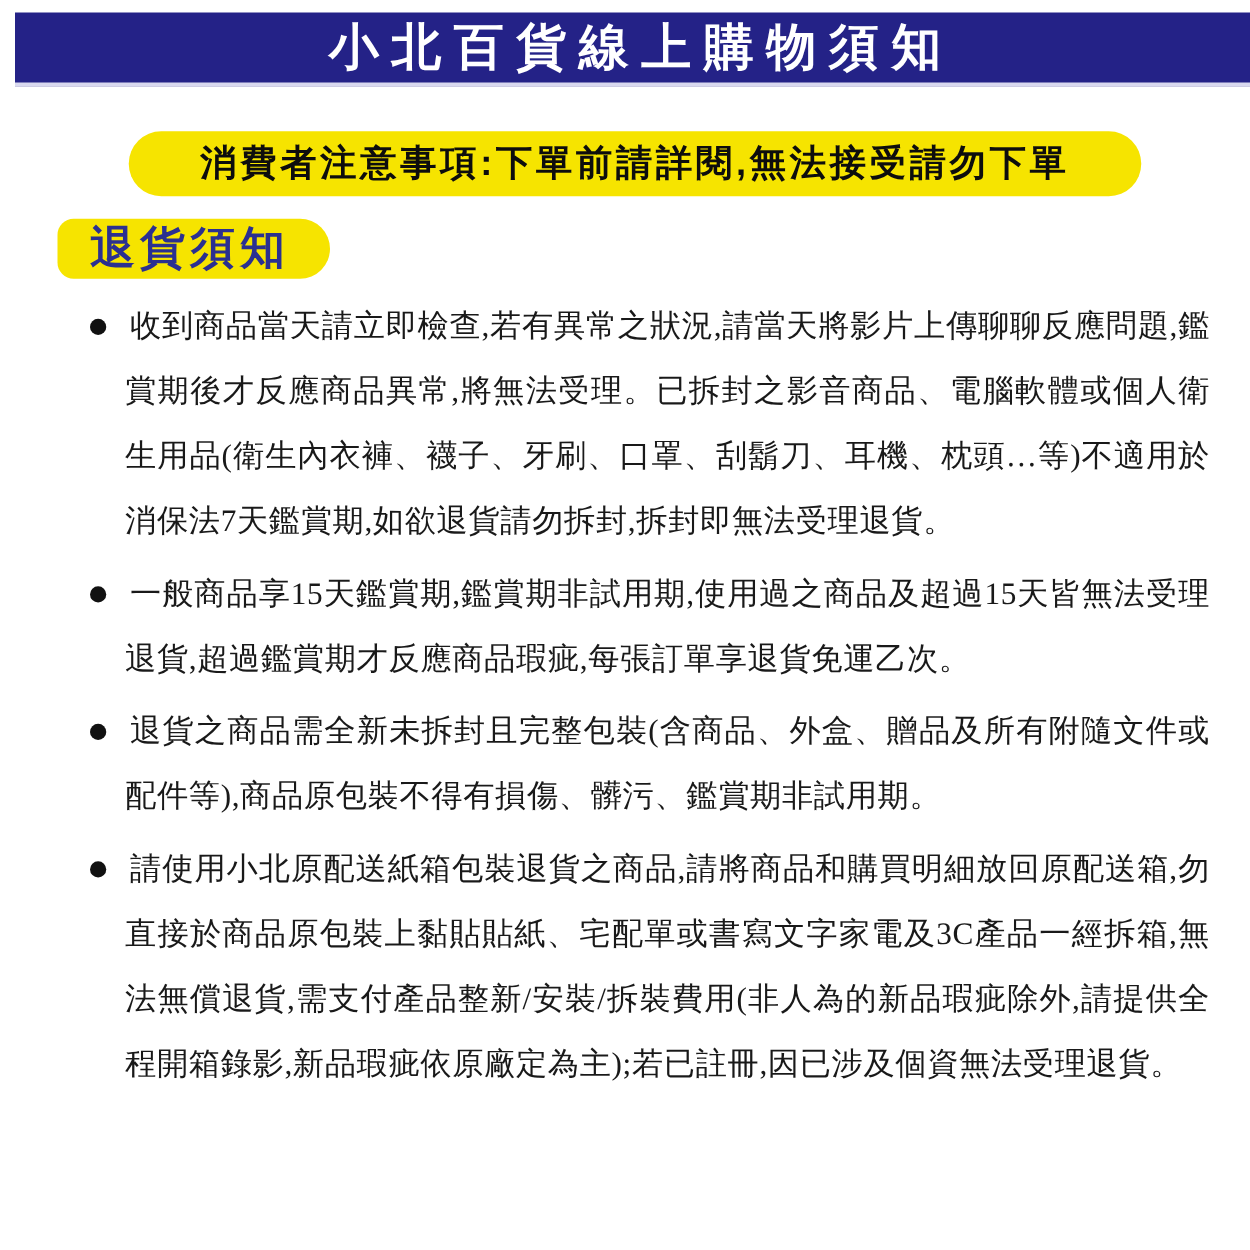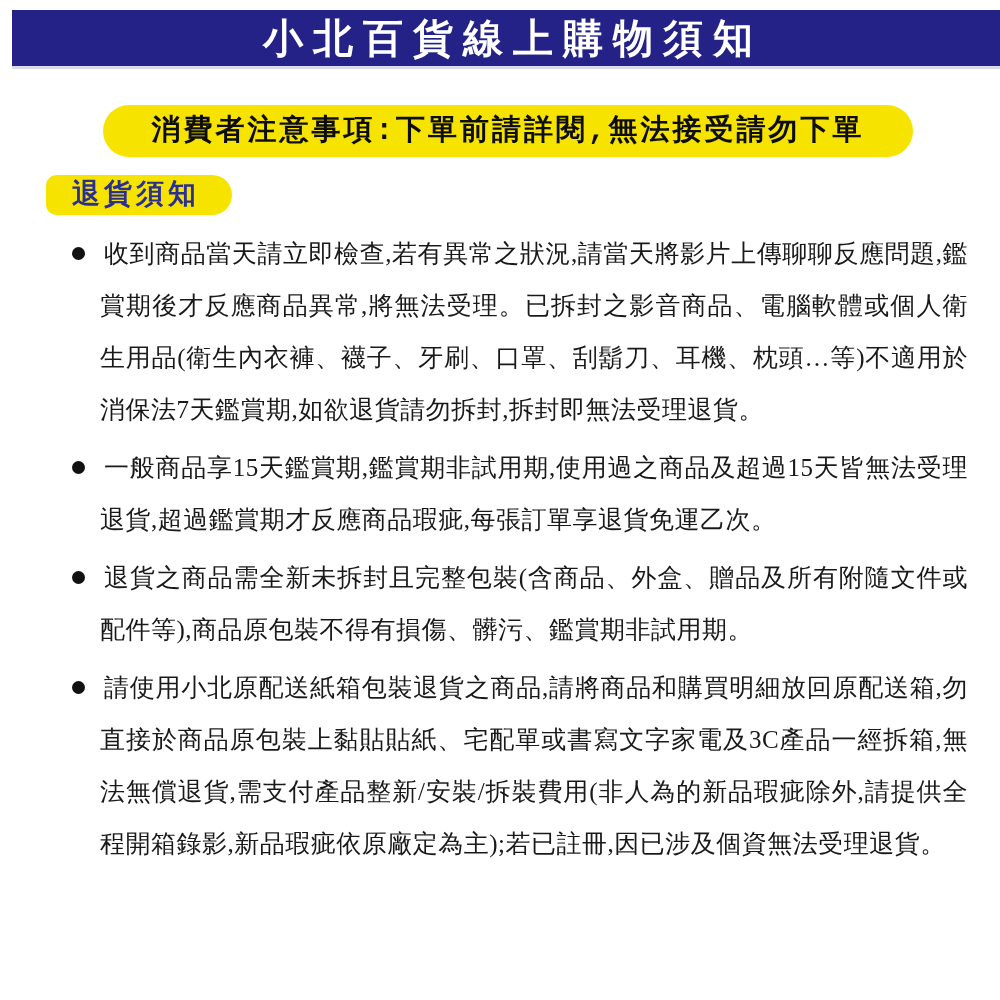--- a/index.html
+++ b/index.html
@@ -39,40 +39,39 @@
   
   .notice-pill {
     margin: 36px auto 0;
     width: 810px;
     height: 52px;
     background: var(--accent-yellow);
     border-radius: 26px;
     display: flex;
     align-items: center;
     justify-content: center;
-    font-family: Liberation Mono, monospace;
   }
   .notice-pill .notice-text {
     color: #0d0d0d;
     font-size: 29px;
     font-weight: 900;
     letter-spacing: 3px;
     line-height: 1;
   }
   
   .section-label {
     display: inline-block;
     margin: 18px 0 0 38px;
     background: var(--accent-yellow);
     border-radius: 14px 26px 26px 14px;
     padding: 5px 28px 7px 22px;
   }
   .section-label .section-title {
     color: var(--label-blue);
-    font-size: 28px;
+    font-size: 36px;
     font-weight: 900;
     letter-spacing: 4px;
     line-height: 1;
   }
   
   .policy-list {
     margin: 13px 36px 0 36px;
     font-family: "Liberation Serif", serif;
   }
   .policy-item {

